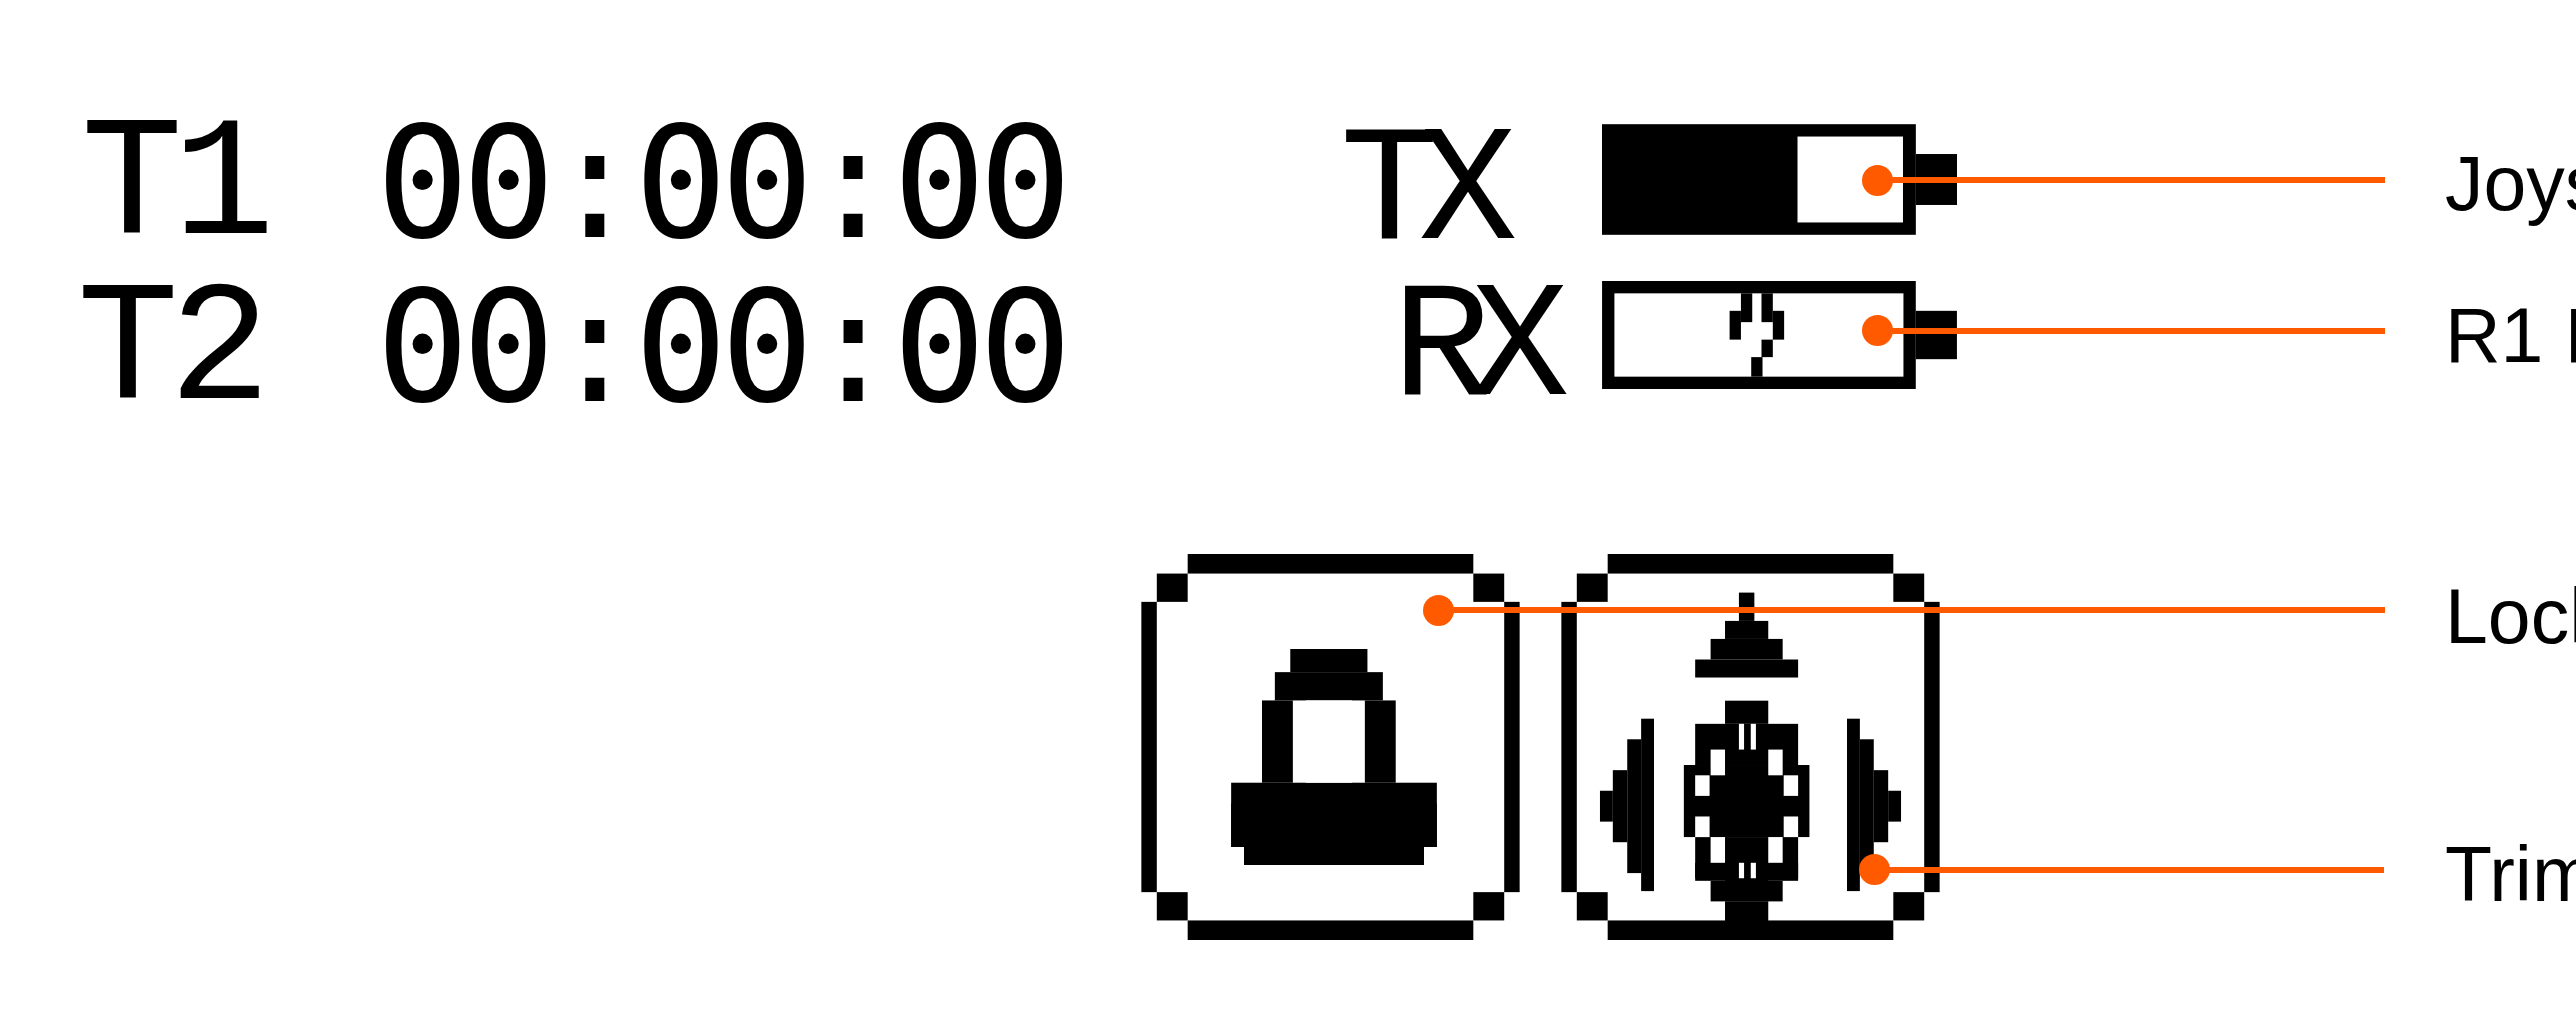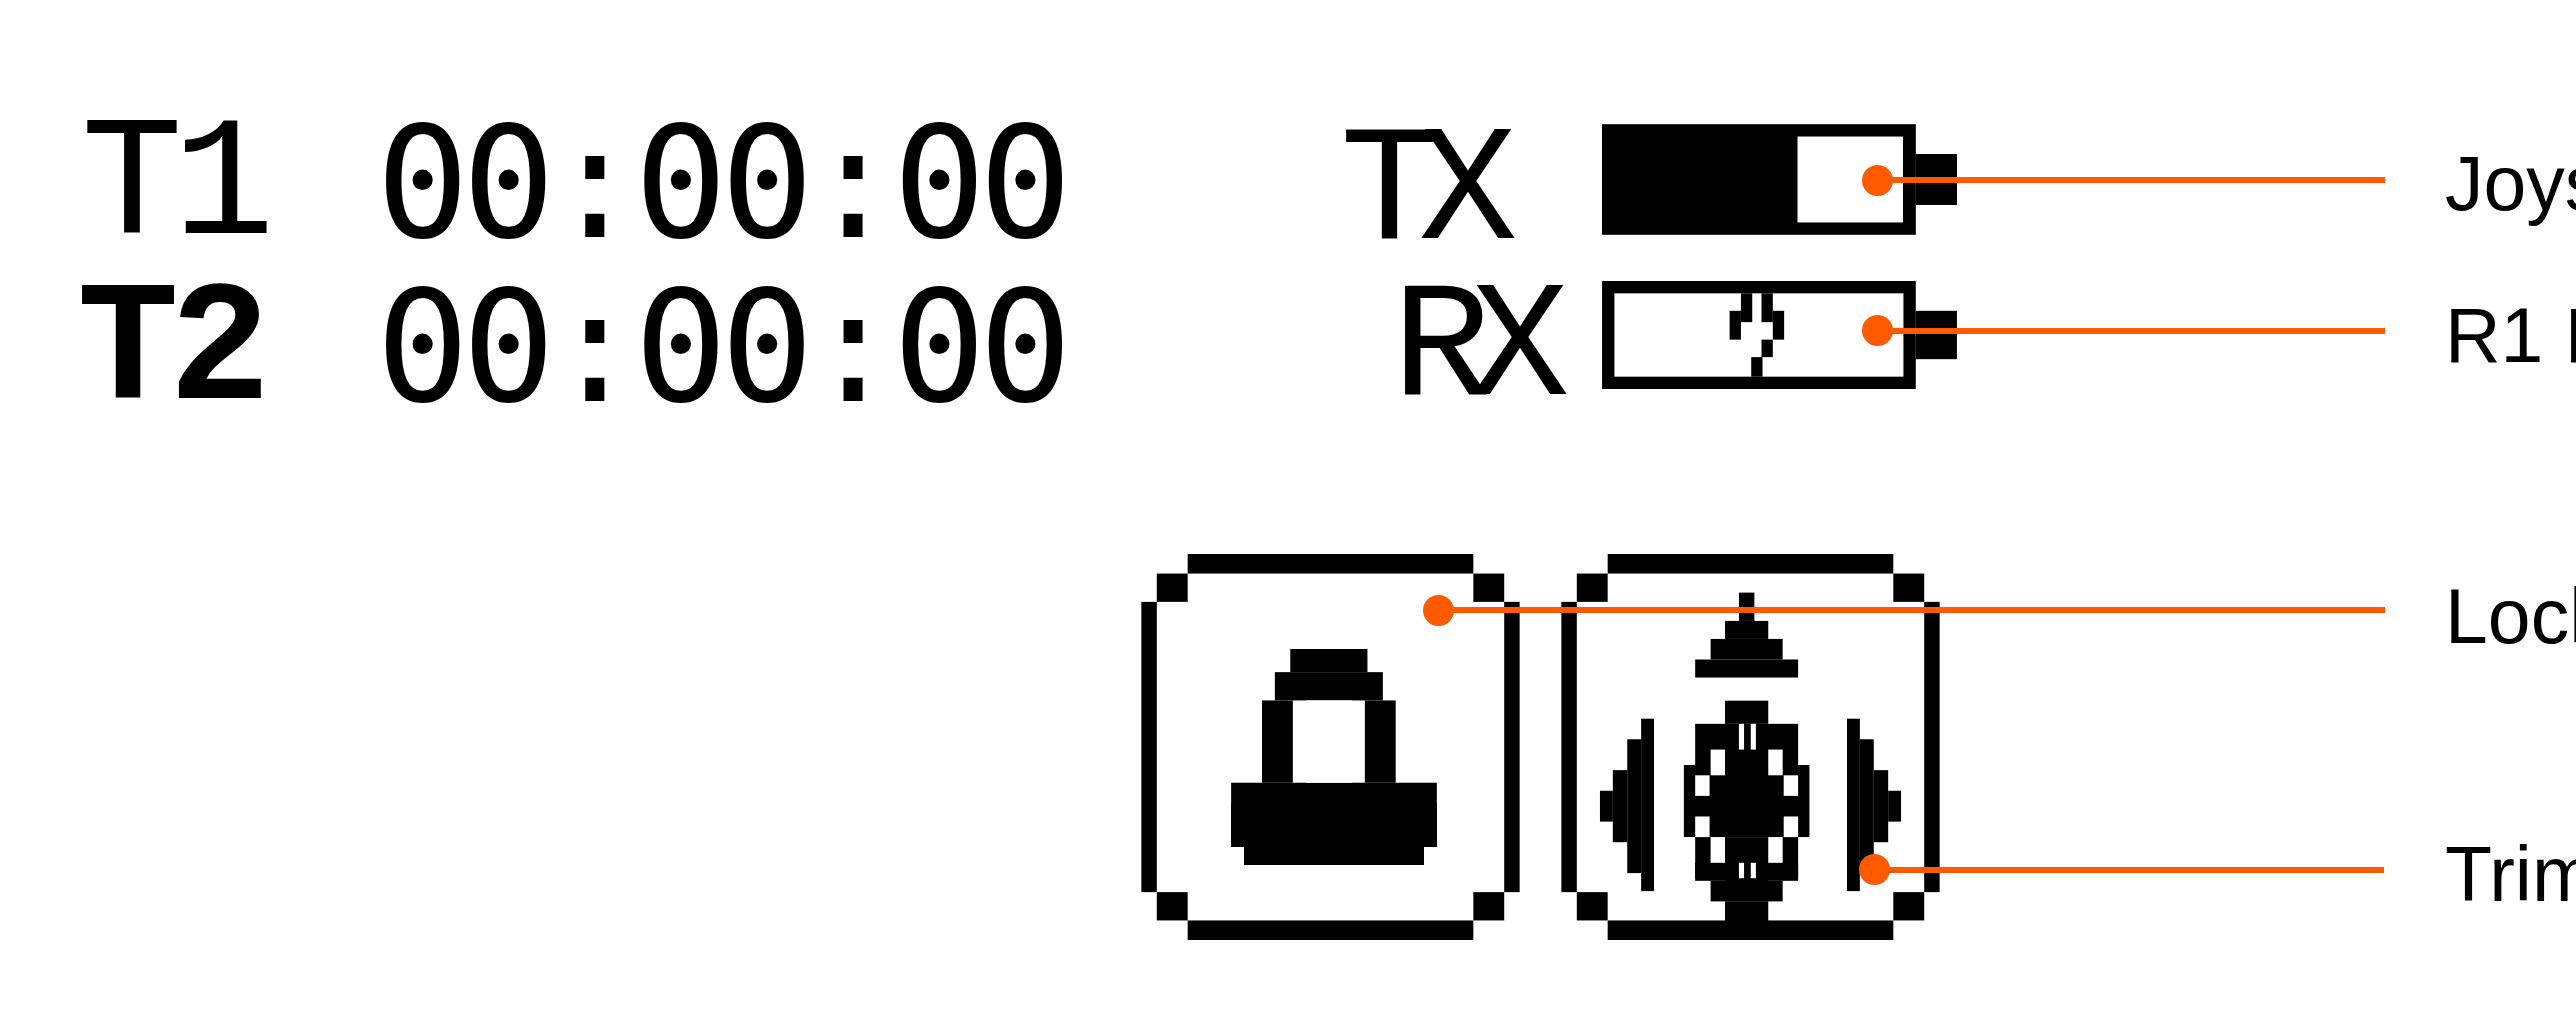--- a/index.html
+++ b/index.html
@@ -14,21 +14,21 @@
   .callout-text { position:absolute; font-size:77px; color:#000; white-space:nowrap; line-height:1; }
   svg { position:absolute; display:block; }
 </style>
 </head>
 <body>
 
 <div id="root" style="--accent:#FF5A00;">
 
   <div class="abs lcd timer-label" style="left:81px; top:103px;">T1</div>
   <div class="abs lcd timer-value" style="left:376px; top:106px;">00:00:00</div>
-  <div class="abs lcd timer-label" style="left:77px; top:268px;font-weight:bold;">T2</div>
+  <div class="abs lcd timer-label" style="left:77px; top:268px;">T2</div>
   <div class="abs lcd timer-value" style="left:376px; top:270px;">00:00:00</div>
 
   <div class="abs lcd txrx-label" style="left:1340px; top:112px;">TX</div>
   <div class="abs lcd txrx-label" style="left:1392px; top:268px;">RX</div>
 
   <svg style="left:1602px; top:124px;" width="355" height="111" viewBox="0 0 690 215">
     <rect x="0" y="0" width="610" height="215" fill="#000"></rect>
     <rect x="380" y="24" width="205" height="167" fill="#fff"></rect>
     <rect x="610" y="58" width="80" height="99" fill="#000"></rect>
   </svg>

